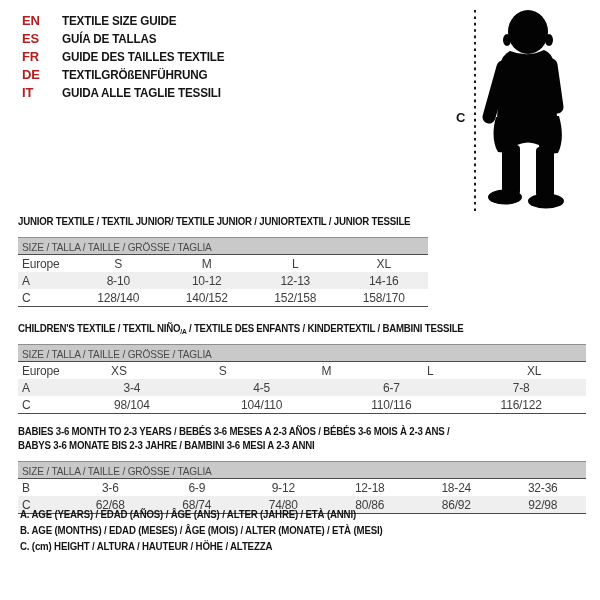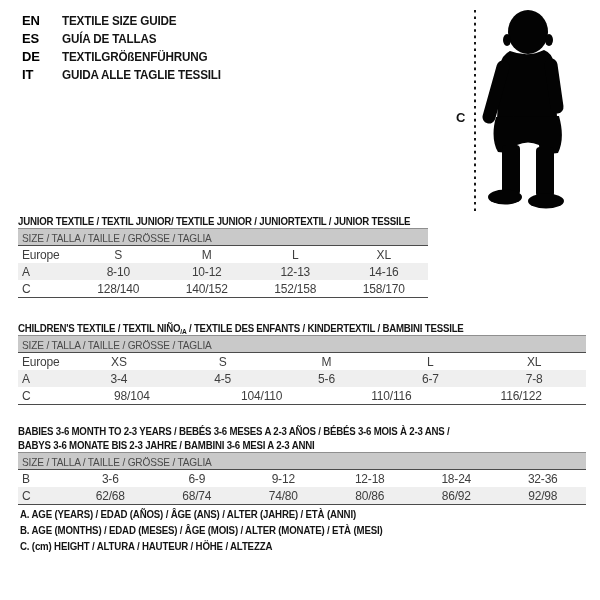--- a/index.html
+++ b/index.html
@@ -2,38 +2,38 @@
 <html><head>
 <meta charset="utf-8">
 <style>
   html,body{margin:0;padding:0;background:#fff;}
   .page{position:relative;width:600px;height:600px;background:#ffffff;overflow:hidden;
         font-family:"Liberation Sans",sans-serif;}
 
   
   .lang-block{position:absolute;left:22px;top:11px;}
   .lang-row{display:flex;height:18px;align-items:center;}
-  .lang-code{flex:0 0 40px;font-weight:bold;font-size:13px;color:#000000;letter-spacing:-0.2px;}
+  .lang-code{flex:0 0 40px;font-weight:bold;font-size:13px;color:#b91c1c;letter-spacing:-0.2px;}
   .lang-text{display:inline-block;font-weight:bold;font-size:13px;color:#141414;
              letter-spacing:-0.2px;white-space:nowrap;transform:scaleX(0.9);transform-origin:0 50%;}
 
   
   .figure-wrap{position:absolute;left:450px;top:5px;width:130px;height:215px;}
   .fig-label{font-family:"Liberation Sans",sans-serif;font-weight:bold;font-size:13px;fill:#141414;}
 
   
   .tbl-section{position:absolute;left:18px;}
   .t-title{font-weight:bold;font-size:11px;color:#141414;white-space:nowrap;
            letter-spacing:-0.25px;height:13px;line-height:13px;
            transform:scaleX(0.88);transform-origin:0 50%;}
   .t-title.two-line{height:28px;}
   .t-title.two-line div{line-height:14px;height:14px;}
   .t-title .sub{font-size:7.5px;vertical-align:-2px;}
 
-  .size-table{border-bottom:1px solid #4b4b4b;}
+  .size-table{margin-top:9px;border-bottom:1px solid #4b4b4b;}
   .t-header{height:16px;line-height:16px;background:#c9c9c9;
             border-top:1px solid #8f8f8f;border-bottom:1px solid #4b4b4b;padding-left:4px;}
   .t-header .hdr-text{display:inline-block;font-size:11px;color:#4a4a4a;letter-spacing:-0.2px;
             white-space:nowrap;transform:scaleX(0.92);transform-origin:0 50%;}
   .trow{display:flex;height:17px;align-items:center;}
   .trow.shaded{background:#efefef;}
   .tcell{flex:1;text-align:center;font-size:12px;color:#3e3e3e;letter-spacing:-0.2px;}
   .tcell.label{flex:0 0 45px;text-align:left;padding-left:4px;}
   .t1 .tcell.label{flex-basis:52px;}
 
@@ -48,20 +48,24 @@
 <div class="page">
 
   <div class="lang-block" id="lang-block">
       <div class="lang-row">
         <span class="lang-code">EN</span>
         <span class="lang-text">TEXTILE SIZE GUIDE</span>
       </div>
       <div class="lang-row">
         <span class="lang-code">ES</span>
         <span class="lang-text">GUÍA DE TALLAS</span>
+      </div>
+      <div class="lang-row">
+        <span class="lang-code">FR</span>
+        <span class="lang-text">GUIDE DES TAILLES TEXTILE</span>
       </div>
       <div class="lang-row">
         <span class="lang-code">DE</span>
         <span class="lang-text">TEXTILGRÖßENFÜHRUNG</span>
       </div>
       <div class="lang-row">
         <span class="lang-code">IT</span>
         <span class="lang-text">GUIDA ALLE TAGLIE TESSILI</span>
       </div>
     </div>
@@ -130,21 +134,20 @@
             <div class="tcell">XS</div>
             <div class="tcell">S</div>
             <div class="tcell">M</div>
             <div class="tcell">L</div>
             <div class="tcell">XL</div>
           </div>
           <div class="trow shaded">
             <div class="tcell label">A</div>
             <div class="tcell">3-4</div>
             <div class="tcell">4-5</div>
-            <div class="tcell">5-6</div>
             <div class="tcell">6-7</div>
             <div class="tcell">7-8</div>
           </div>
           <div class="trow">
             <div class="tcell label">C</div>
             <div class="tcell">98/104</div>
             <div class="tcell">104/110</div>
             <div class="tcell">110/116</div>
             <div class="tcell">116/122</div>
           </div>

